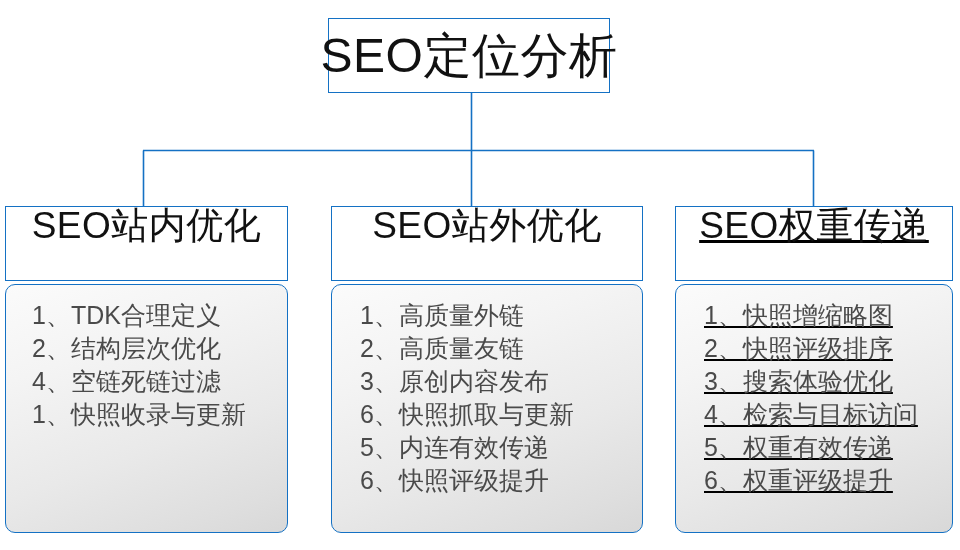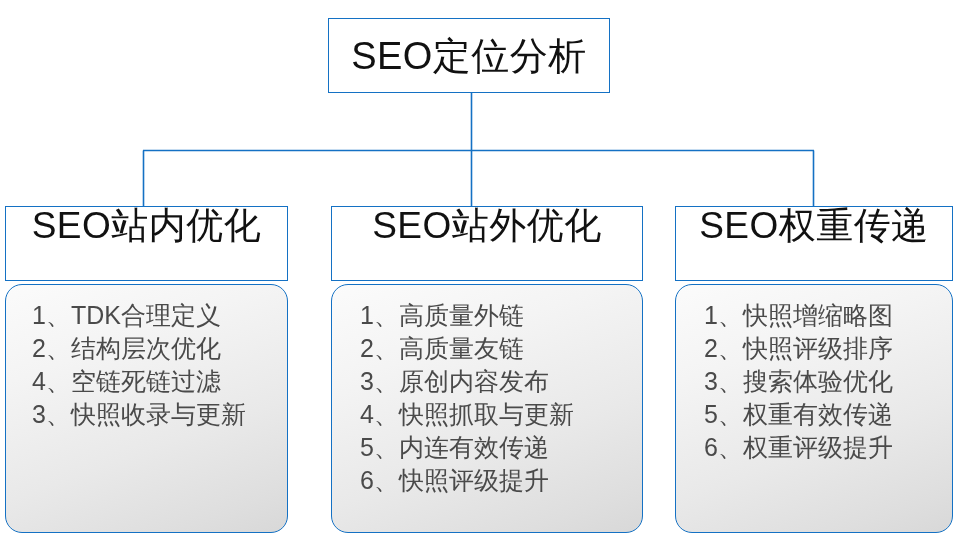--- a/index.html
+++ b/index.html
@@ -35,21 +35,21 @@
     width: 282px;
     height: 75px;
     box-sizing: border-box;
     border: 1.6px solid #1471C4;
     background: #ffffff;
     display: flex;
     align-items: center;
     justify-content: center;
   }
   .root-label {
-    font-size: 38px;
+    font-size: 48px;
     color: #111111;
     letter-spacing: 0.5px;
     line-height: 1;
     white-space: nowrap;
   }
 
   
   .branch {
     position: absolute;
     top: 206px;
@@ -68,41 +68,41 @@
     color: #111111;
     line-height: 1;
     white-space: nowrap;
     letter-spacing: 0.5px;
   }
   .branch-body {
     box-sizing: border-box;
     margin-top: 3px;
     height: 249px;
     border: 1.6px solid #1471C4;
-    border-radius: 17px;
+    border-radius: 10px;
     background: linear-gradient(160deg, #fbfbfb 0%, #f4f4f4 28%, #e9e9e9 62%, #dedede 88%, #d8d8d8 100%);
     padding: 14px 0 0 0;
     display: flex;
     flex-direction: column;
     align-items: center;
   }
   .branch-item {
     font-size: 25px;
     line-height: 33px;
     color: #4a4a4a;
     white-space: nowrap;
     width: 100%;
     box-sizing: border-box;
     padding-left: 26px;
   }
 
   
   #branch-0 { left: 5px;   width: 283px; }
   #branch-1 { left: 331px; width: 312px; }
-  #branch-2 { left: 675px; width: 278px; }
+  #branch-2 { left: 675px; width: 278px; text-decoration: underline; }
 
   #branch-1 .branch-item { padding-left: 28px; }
   #branch-2 .branch-item { padding-left: 28px; }
 </style>
 </head>
 <body>
 
 <div id="diagram">
 
   <svg id="connectors" width="960" height="550" viewBox="0 0 960 550" xmlns="http://www.w3.org/2000/svg">
@@ -121,44 +121,45 @@
   </div>
 
   <div class="branch" id="branch-0">
     <div class="branch-header">
       <span class="branch-header-label">SEO站内优化</span>
     </div>
     <div class="branch-body">
       <div class="branch-item">1、TDK合理定义</div>
       <div class="branch-item">2、结构层次优化</div>
       <div class="branch-item">4、空链死链过滤</div>
-      <div class="branch-item">3、快照收录与更新</div>
+      <div class="branch-item">1、快照收录与更新</div>
     </div>
   </div>
 
   <div class="branch" id="branch-1">
     <div class="branch-header">
       <span class="branch-header-label">SEO站外优化</span>
     </div>
     <div class="branch-body">
       <div class="branch-item">1、高质量外链</div>
       <div class="branch-item">2、高质量友链</div>
       <div class="branch-item">3、原创内容发布</div>
-      <div class="branch-item">4、快照抓取与更新</div>
+      <div class="branch-item">6、快照抓取与更新</div>
       <div class="branch-item">5、内连有效传递</div>
       <div class="branch-item">6、快照评级提升</div>
     </div>
   </div>
 
   <div class="branch" id="branch-2">
     <div class="branch-header">
       <span class="branch-header-label">SEO权重传递</span>
     </div>
     <div class="branch-body">
       <div class="branch-item">1、快照增缩略图</div>
       <div class="branch-item">2、快照评级排序</div>
       <div class="branch-item">3、搜索体验优化</div>
+      <div class="branch-item">4、检索与目标访问</div>
       <div class="branch-item">5、权重有效传递</div>
       <div class="branch-item">6、权重评级提升</div>
     </div>
   </div>
 
 </div>
 
 </body></html>

